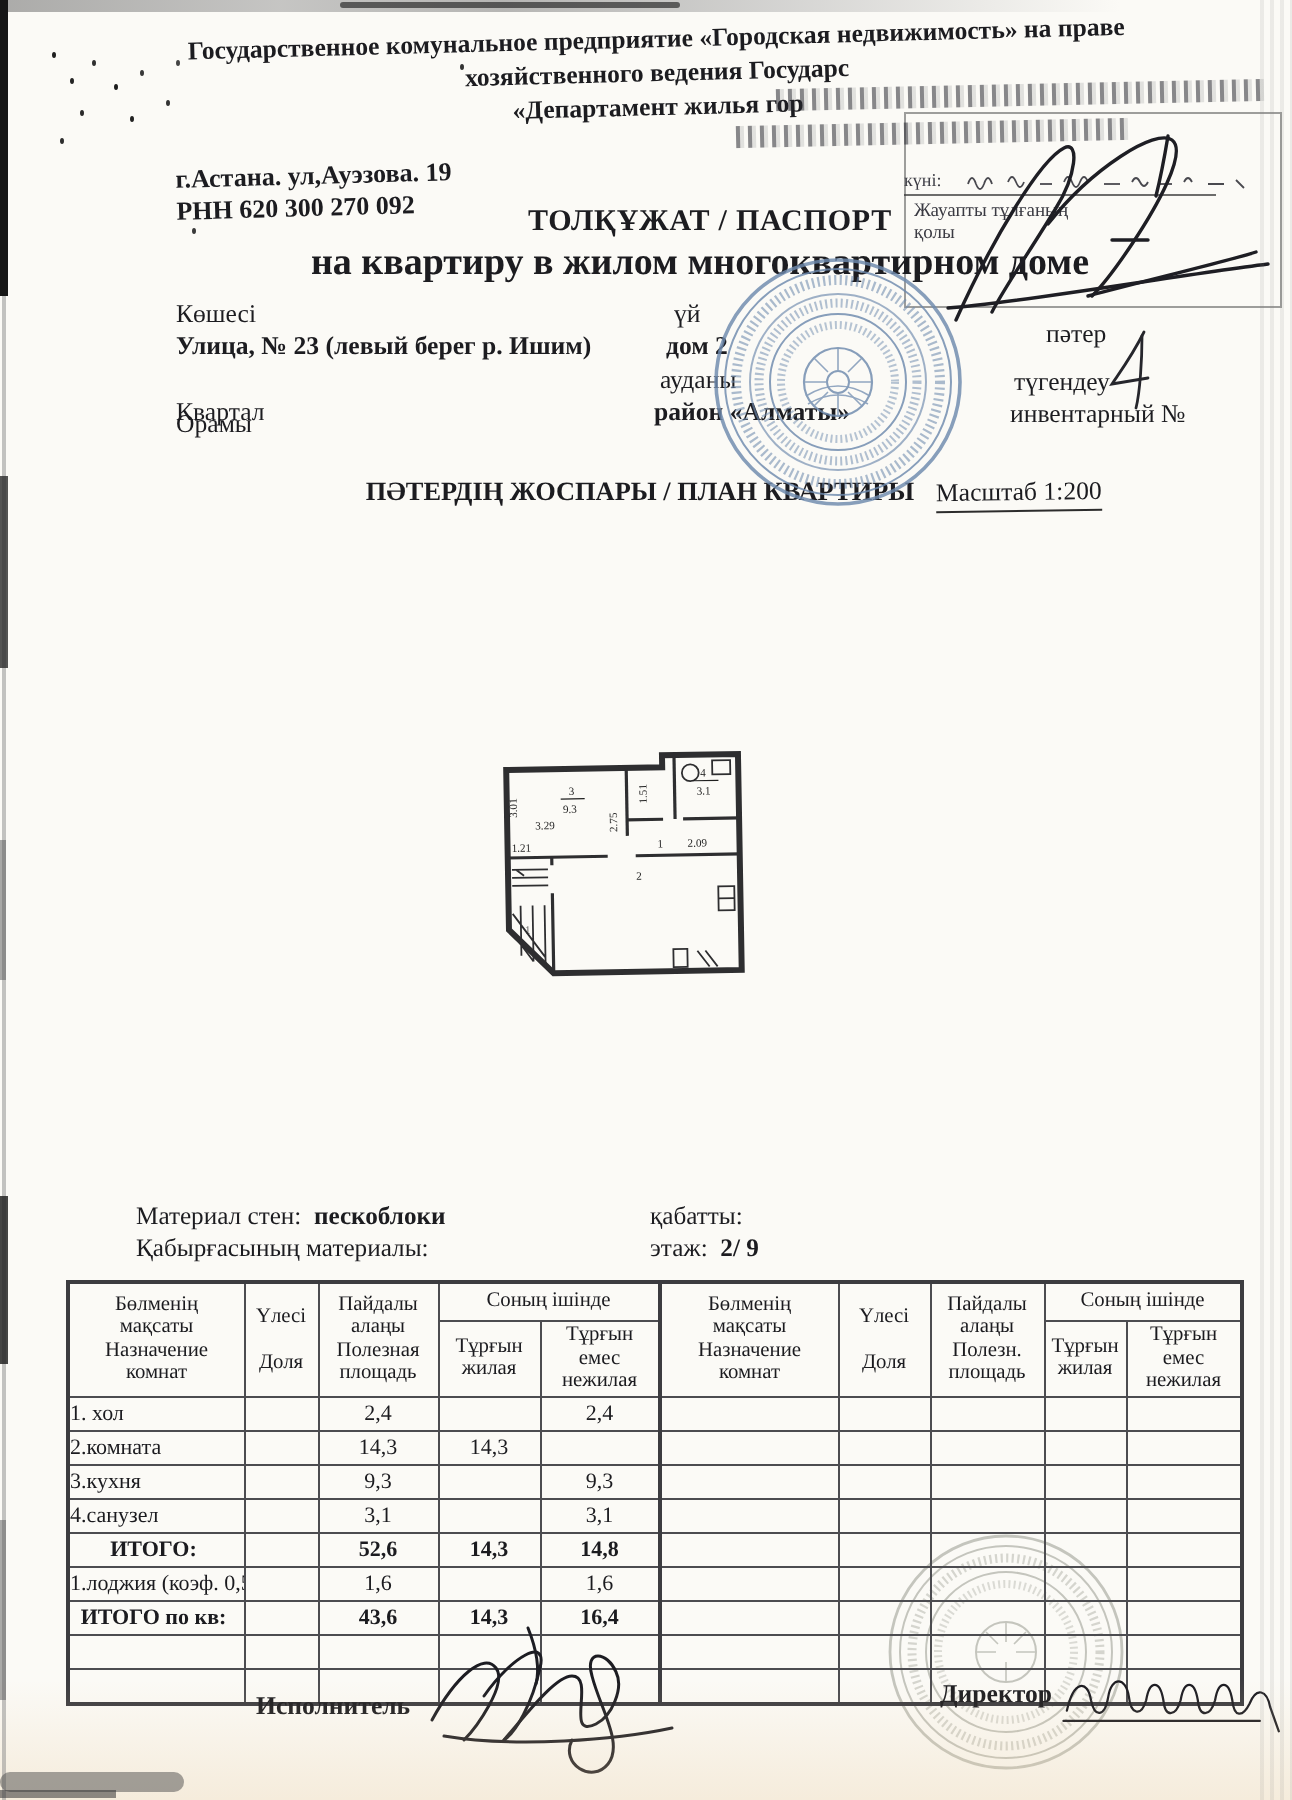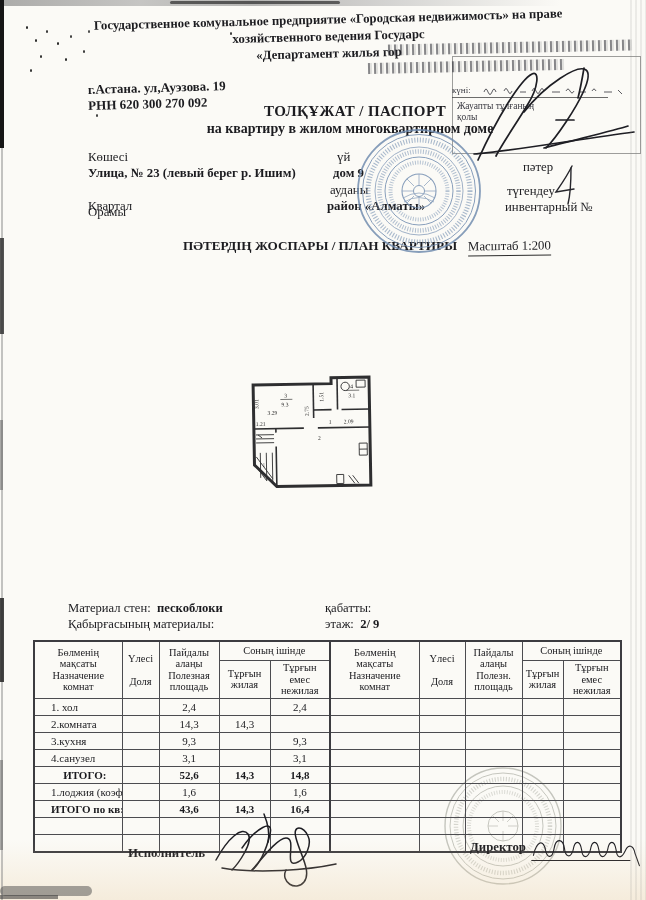--- a/index.html
+++ b/index.html
@@ -32,41 +32,41 @@
   .overprint{height:11px;z-index:4;filter:blur(.35px);transform:rotate(-1.2deg);
     background:repeating-linear-gradient(90deg,rgba(40,40,48,.55) 0 2px,rgba(40,40,48,.12) 2px 4px,rgba(0,0,0,0) 4px 6px);}
   .op1{left:388px;top:42px;width:246px;}
   .op2{left:368px;top:61px;width:196px;}
   .addr{left:88px;top:80px;font-weight:bold;font-size:13px;line-height:16px;transform:rotate(-1.6deg);z-index:3;}
   .date-row{left:452px;top:82px;width:156px;border-bottom:1px solid rgba(60,60,60,.75);height:15px;font-size:9px;z-index:3;}
   .date-row .lbl{position:absolute;left:0;top:3px;color:#3c3c44;}
   .sign-box{left:452px;top:56px;width:187px;height:96px;border:1px solid rgba(80,80,80,.55);z-index:2;}
   .doc-title{left:120px;top:103px;width:470px;text-align:center;font-weight:bold;font-size:15px;letter-spacing:.4px;z-index:3;}
   .resp-label{left:457px;top:101px;font-size:9.5px;line-height:10.5px;color:#3a3a42;z-index:3;}
-  .doc-subtitle{left:100px;top:121px;width:500px;text-align:center;font-weight:bold;font-size:14px;z-index:3;}
+  .doc-subtitle{left:100px;top:121px;width:500px;text-align:center;font-weight:bold;font-size:19px;z-index:3;}
   
   .f{font-size:12.8px;z-index:3;}
   .hand4{left:552px;top:162px;z-index:5;}
   
   .stamp-blue{left:354px;top:126px;z-index:4;opacity:.82;}
   .stamp-faint{left:441px;top:764px;z-index:1;opacity:.5;}
   .flourish{left:466px;top:60px;z-index:5;}
   
   .plan-title{left:110px;top:238px;width:420px;text-align:center;font-weight:bold;font-size:13.2px;z-index:3;}
   .scale{left:468px;top:239px;font-size:12.8px;border-bottom:1px solid #2c2c2c;padding-bottom:1px;transform:rotate(-.8deg);z-index:3;}
   .plan{left:246px;top:374px;z-index:3;transform:rotate(-1deg);}
   
   .det{font-size:12.6px;line-height:16px;z-index:3;}
   
   .area-table{position:absolute;left:33px;top:640px;width:588px;border-collapse:collapse;table-layout:fixed;
     font-family:"Liberation Serif", serif;font-size:11px;color:#1b1b1f;z-index:2;background:transparent;}
   .area-table th,.area-table td{border:1px solid #4c4c50;padding:0 3px;height:16px;overflow:hidden;white-space:nowrap;}
   .area-table th{font-weight:normal;font-size:10.4px;white-space:pre-line;text-align:center;padding:1px 2px;line-height:11.5px;}
   .area-table td{text-align:center;}
-  .area-table td.name-cell{text-align:left;padding-left:16px;}
+  .area-table td.name-cell{text-align:left;padding-left:0;}
   .area-table td.name-cell.center{text-align:center;}
   .area-table tr.bold-row td{font-weight:bold;}
   .area-table .half-div{border-left:2px solid #3c3c40;}
   .area-table{border:2px solid #3c3c40;}
   
   .foot{font-weight:bold;font-size:12.8px;z-index:3;}
   .sig{z-index:5;}
 </style>
 </head>
 <body>
@@ -133,21 +133,21 @@
       <path d="M90 60 h18"></path>
     </g>
   </svg>
 
   <div class="abs f" style="left:88px;top:150px;">Көшесі</div>
   <div class="abs f b" style="left:88px;top:166px;">Улица, № 23 (левый берег р. Ишим)</div>
   <div class="abs f" style="left:88px;top:183px;margin-top:22px;">Орамы</div>
   <div class="abs f" style="left:88px;top:199px;">Квартал</div>
 
   <div class="abs f" style="left:337px;top:150px;">үй</div>
-  <div class="abs f b" style="left:333px;top:166px;">дом  9</div>
+  <div class="abs f b" style="left:333px;top:166px;">дом  2</div>
   <div class="abs f" style="left:330px;top:183px;">ауданы</div>
   <div class="abs f b" style="left:327px;top:199px;">район  «Алматы»</div>
 
   <div class="abs f" style="left:523px;top:160px;">пәтер</div>
   <svg class="abs hand4 sig" width="28" height="46" viewBox="0 0 28 46" aria-label="4">
     <g stroke="#26262c" stroke-width="1.4" fill="none" stroke-linecap="round">
       <path d="M20 4 C14 16 8 24 4 30 L22 27"></path>
       <path d="M19 6 C19 18 18 34 16 42"></path>
     </g>
   </svg>

